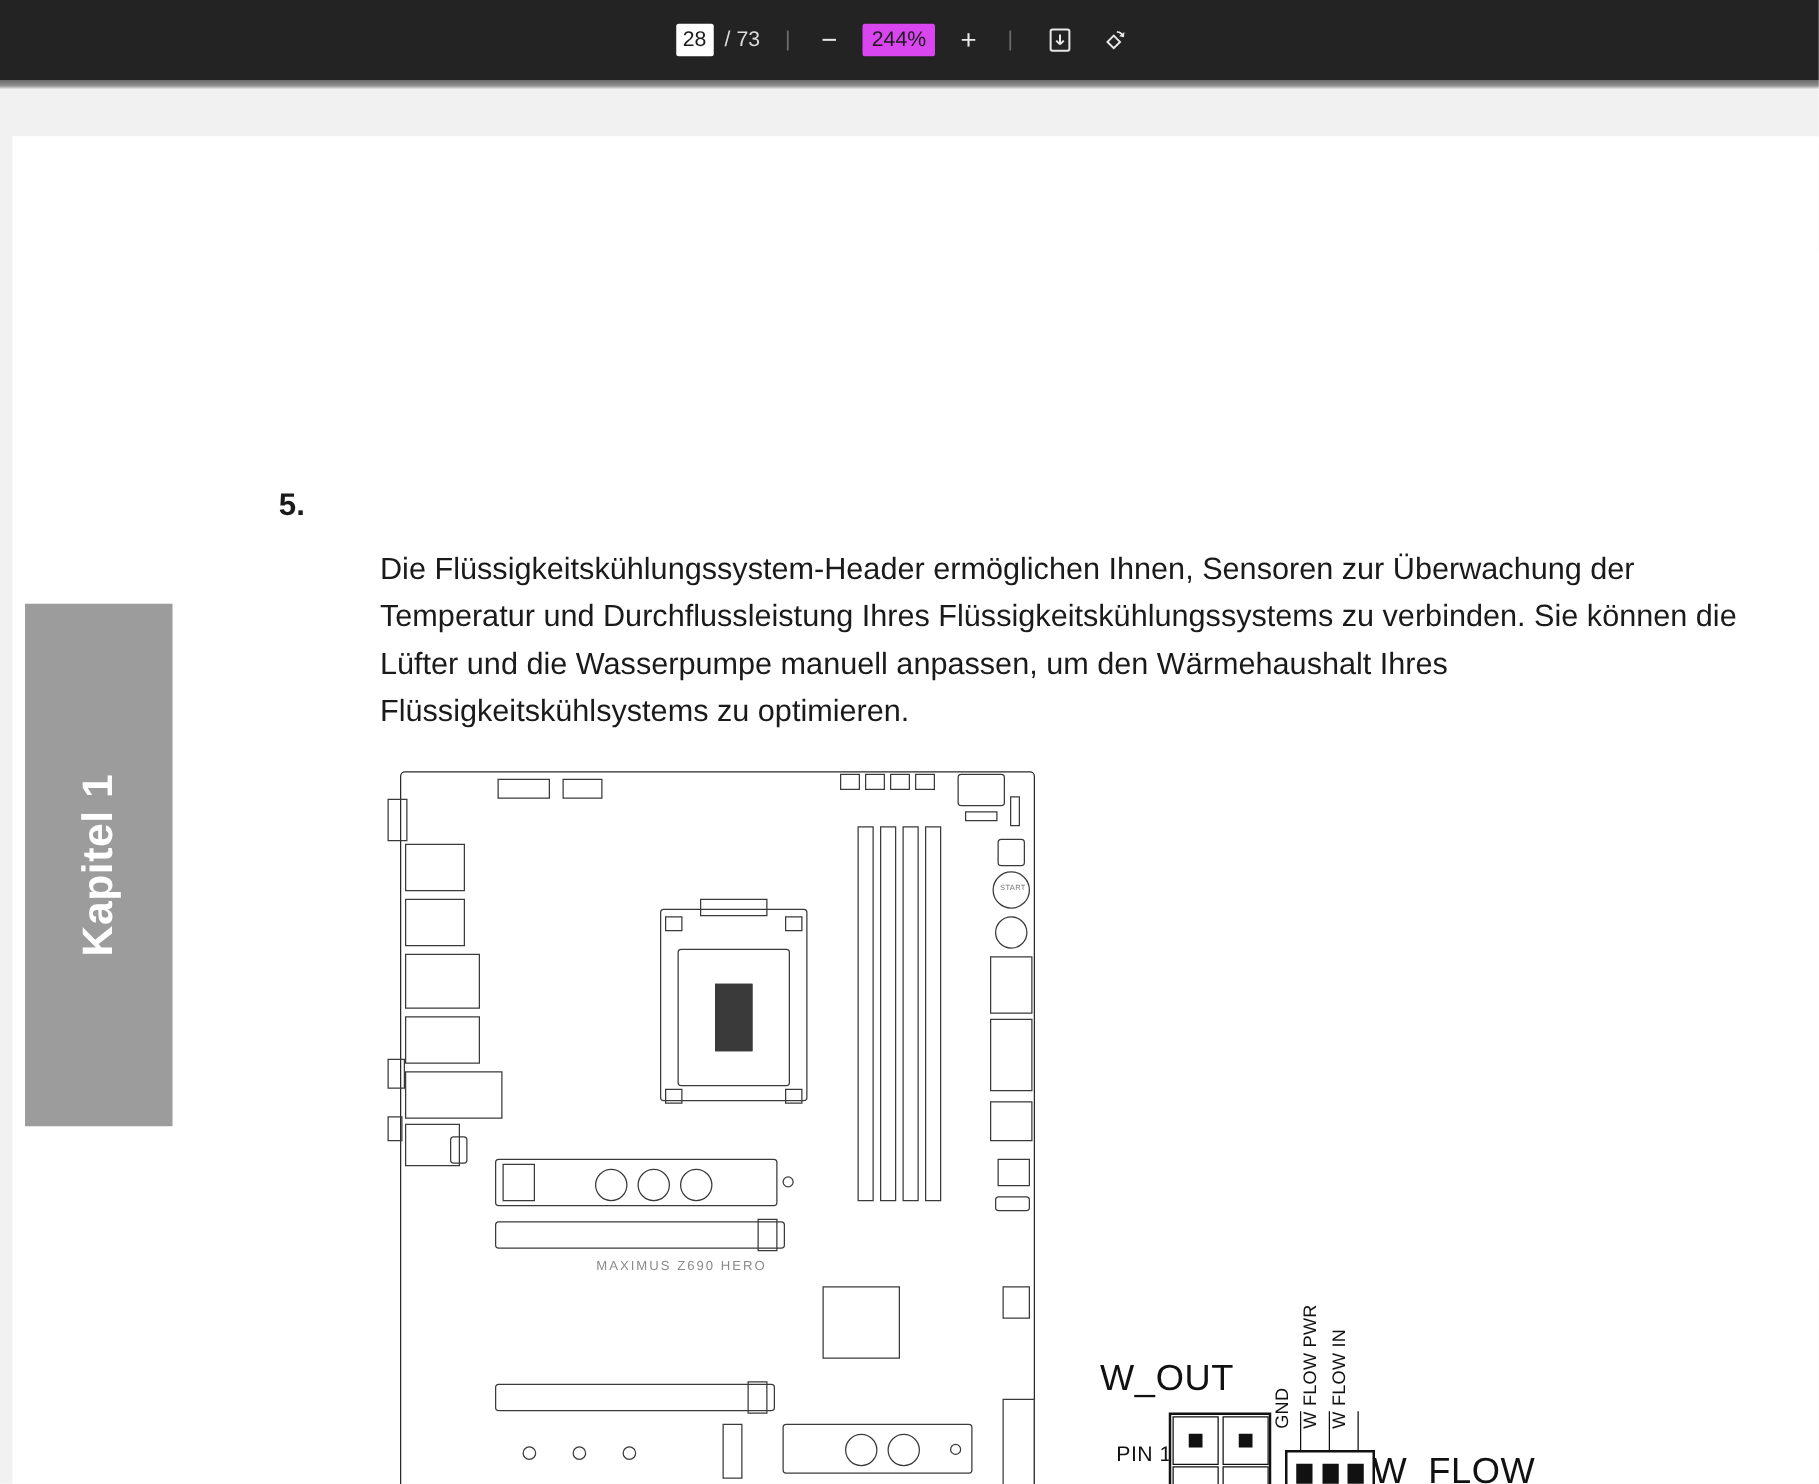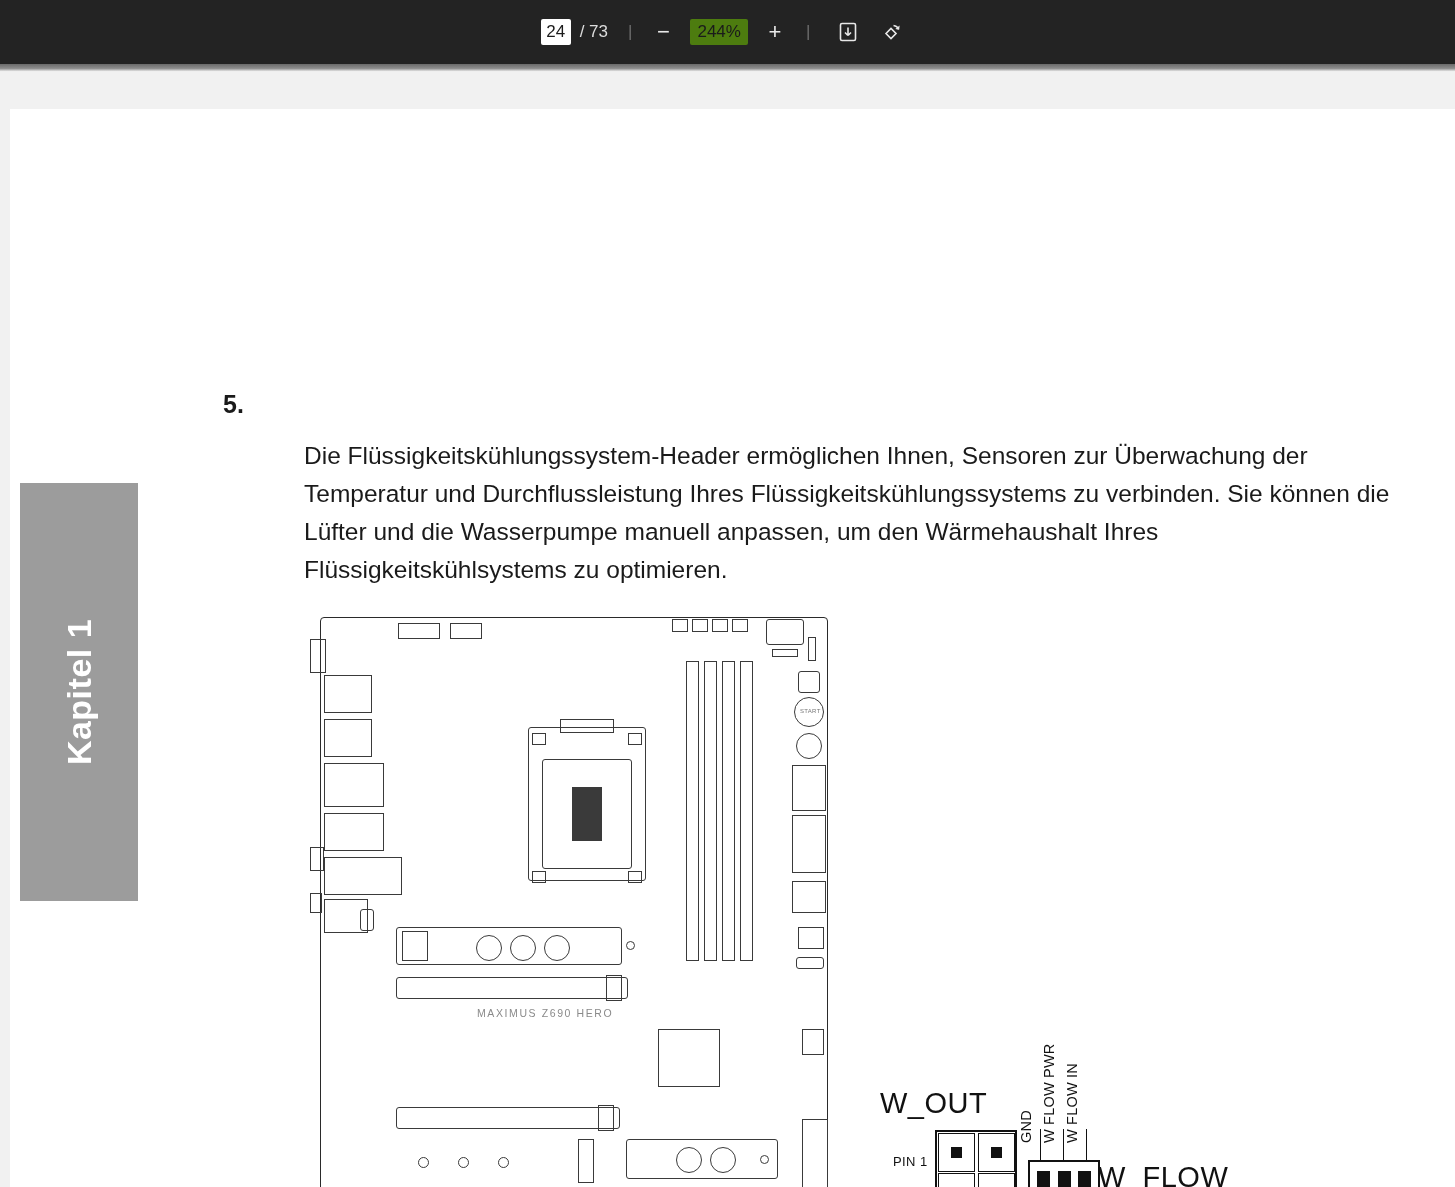--- a/index.html
+++ b/index.html
@@ -61,21 +61,21 @@
     color: #e8e8e8;
     font-size: 22px;
     width: 30px;
     height: 30px;
     display: flex;
     align-items: center;
     justify-content: center;
     line-height: 1;
   }
   .zoom-box {
-    background: #4d7c0f;
+    background: #d946ef;
     color: #1b1b1b;
     border-radius: 2px;
     height: 26px;
     line-height: 26px;
     text-align: center;
     font-size: 17px;
     padding: 0 7px;
     margin: 0 12px;
     box-sizing: border-box;
   }
@@ -216,21 +216,21 @@
     top: 552px;
     font-size: 29px;
     color: #111;
     letter-spacing: 0.5px;
     white-space: nowrap;
   }
   .pin1-a {
     position: absolute;
     left: 583px;
     top: 545px;
-    font-size: 13px;
+    font-size: 17px;
     color: #111;
     letter-spacing: .4px;
   }
 
   
   .conn-2x2 {
     position: absolute;
     left: 625px;
     top: 521px;
     width: 82px;
@@ -291,21 +291,21 @@
     transform-origin: left bottom;
     transform: rotate(-90deg);
     letter-spacing: .2px;
   }
 </style>
 </head>
 <body>
 
 <div class="toolbar">
   <div class="toolbar-group">
-    <div class="page-box">24</div>
+    <div class="page-box">28</div>
     <div class="page-total">/ 73</div>
     <div class="divider">|</div>
     <div class="zoom-btn">−</div>
     <div class="zoom-box">244%</div>
     <div class="zoom-btn">+</div>
     <div class="divider">|</div>
     <div class="tool-icon">
       <svg width="22" height="22" viewBox="0 0 22 22" aria-hidden="true">
         <rect x="3.5" y="2.5" width="15" height="17" rx="1.5" fill="none" stroke="#e8e8e8" stroke-width="1.6"></rect>
         <path d="M11 6.5 V14.5 M11 14.5 L8 11.5 M11 14.5 L14 11.5" fill="none" stroke="#e8e8e8" stroke-width="1.6"></path>

